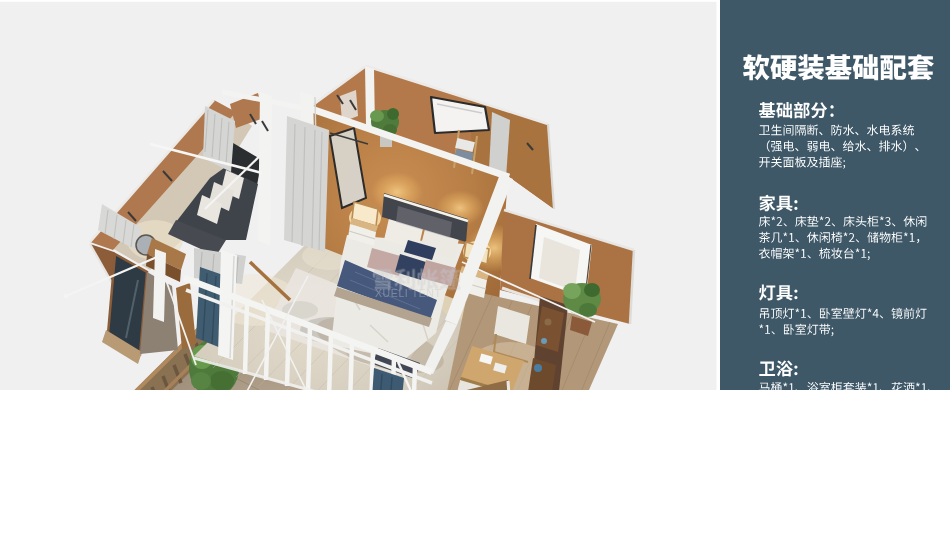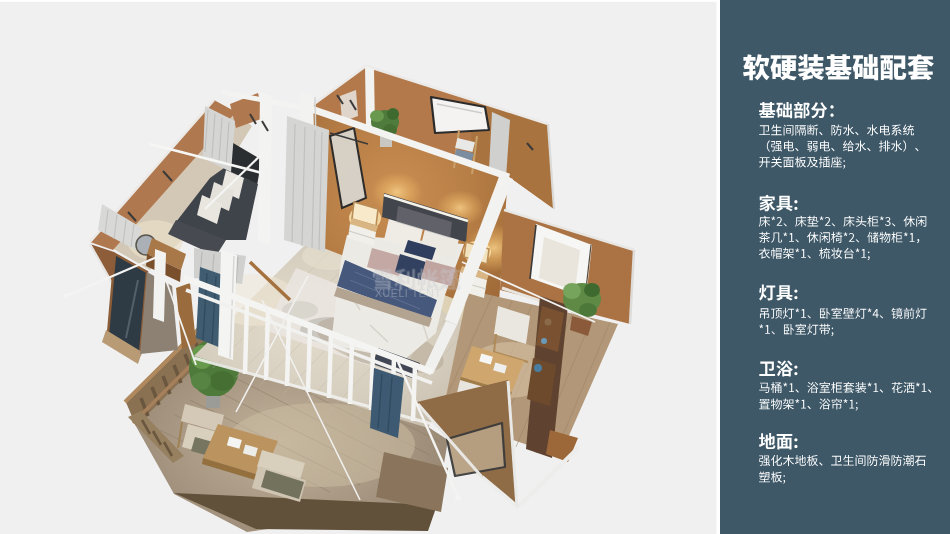--- a/index.html
+++ b/index.html
@@ -1,14 +1,14 @@
 <!DOCTYPE html>
 <html><head><meta charset="utf-8"><style>
 html,body{margin:0;padding:0;background:#fff;font-family:"Liberation Sans",sans-serif;}
-#stage{position:relative;width:950px;height:534px;overflow:hidden;}
+#stage{position:relative;width:950px;height:390px;overflow:hidden;}
 </style></head>
 <body>
 <div id="stage">
 <svg width="950" height="534" viewBox="0 0 950 534">
 
 <rect x="0" y="0" width="950" height="534" fill="#f0f0f1"></rect>
 
 <rect x="0" y="0" width="950" height="1.8" fill="#ffffff"></rect>
 <defs>
 <radialGradient id="wallglow" cx="45%" cy="42%" r="70%">

